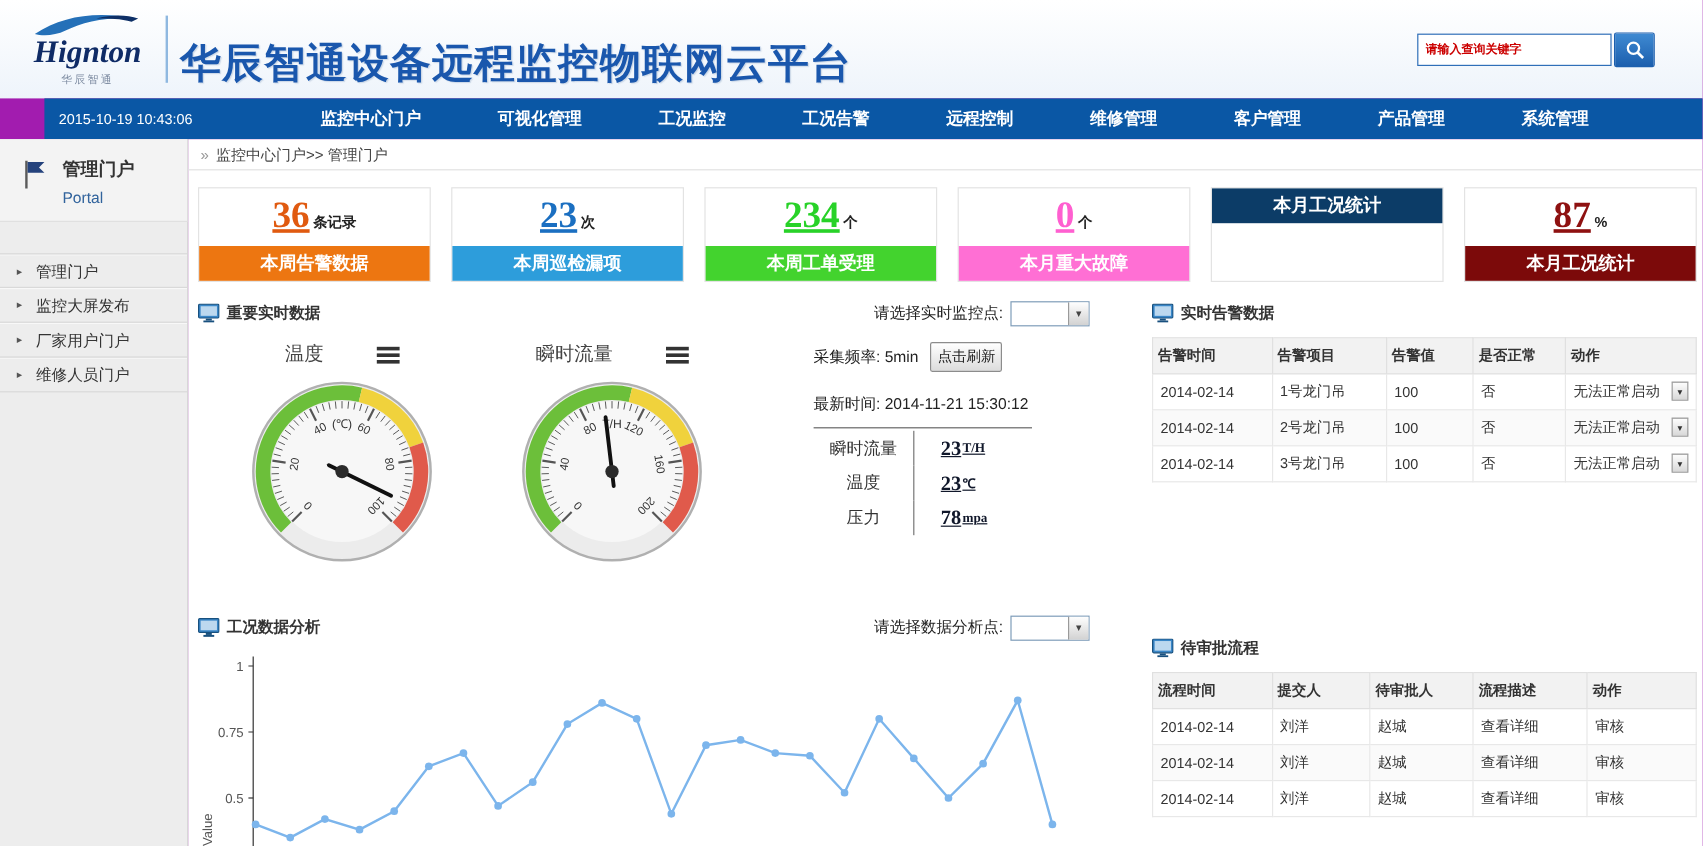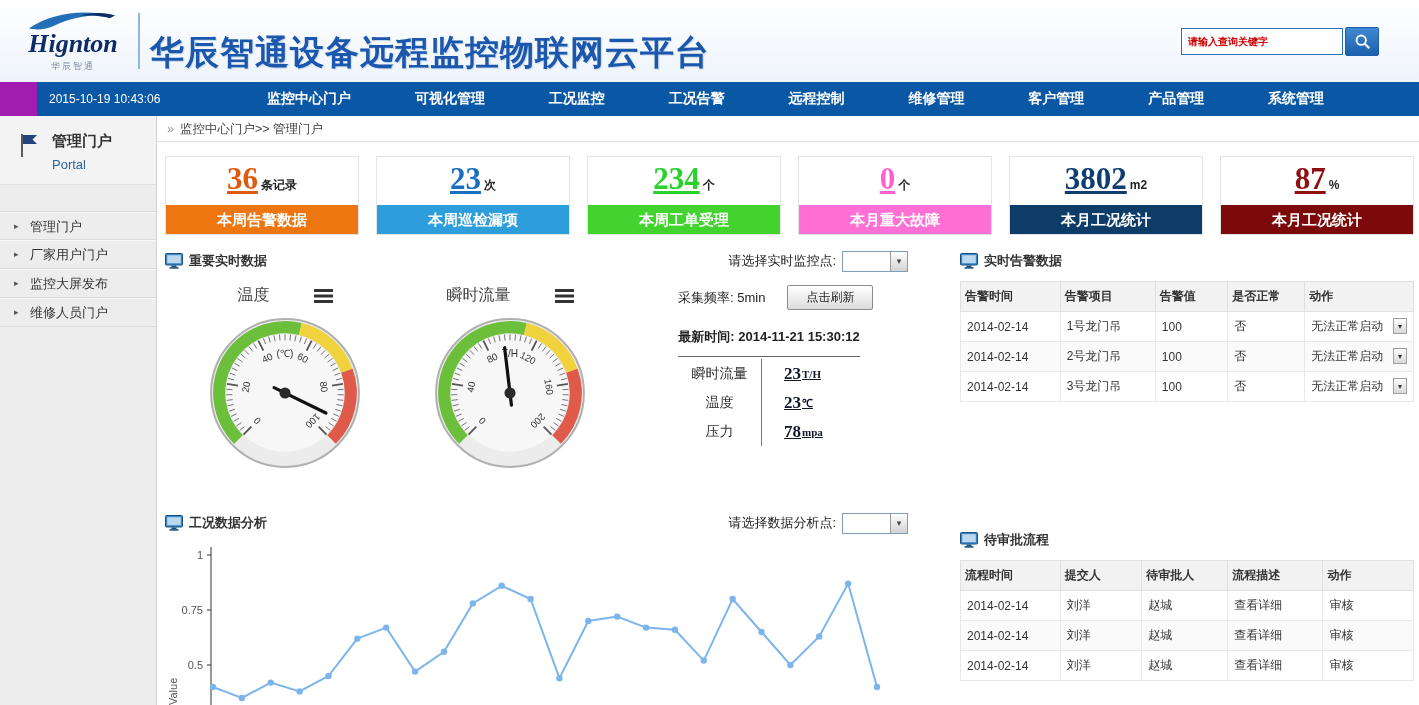--- a/index.html
+++ b/index.html
@@ -80,24 +80,24 @@
   .gauge-block{width:220px;text-align:center;}
   .gauge-head{display:flex;justify-content:center;align-items:center;gap:44px;
               margin-top:6px;font-size:16px;color:#444;}
   .burger{width:19px;height:14px;display:inline-block;position:relative;cursor:pointer;
           border-top:3px solid #333;border-bottom:3px solid #333;}
   .burger i{position:absolute;left:0;right:0;top:50%;transform:translateY(-50%);
             border-top:3px solid #333;height:0;display:block;}
   .gauge{width:152px;height:162px;margin-top:6px;}
   .rt-right{flex:1;padding:6px 8px 0 58px;}
   .freq-row{display:flex;align-items:center;gap:10px;font-size:13px;color:#222;}
-  .refresh-btn{padding:3px 18px;font-size:12px;color:#222;border:1px solid #8c8c8c;border-radius:2px;
-               background:linear-gradient(#ffffff,#dcdcdc);cursor:pointer;box-shadow:inset 0 1px #fff;margin-left:12px;}
-  .latest{margin-top:18px;font-size:13px;font-weight:bold;color:#222;
-          padding-bottom:10px;border-bottom:1px solid #666;width:182px;text-align:center;}
+  .refresh-btn{padding:3px 5px;font-size:12px;color:#222;border:1px solid #8c8c8c;border-radius:2px;
+               background:linear-gradient(#ffffff,#dcdcdc);cursor:pointer;box-shadow:inset 0 1px #fff;}
+  .latest{margin-top:18px;font-size:13px;font-weight:normal;color:#222;
+          padding-bottom:10px;border-bottom:1px solid #666;width:182px;}
   .readings{margin-top:2px;}
   .reading-row{display:flex;align-items:stretch;height:29px;}
   .r-label{width:84px;font-size:14px;color:#333;border-right:1px solid #777;
            display:flex;align-items:center;justify-content:center;}
   .r-value{padding-left:22px;display:flex;align-items:center;
            font-family:"Liberation Serif",serif;font-weight:bold;font-size:17px;color:#10172a;
            text-decoration:underline;cursor:pointer;}
   .r-value i{font-style:normal;font-size:11px;margin-left:1px;}
 
   
@@ -167,22 +167,22 @@
           <line x1="4" y1="2" x2="4" y2="25" stroke="#5a5a5a" stroke-width="2"></line>
           <path d="M5 3 h14 l-4.5 4.5 4.5 4.5 H5 Z" fill="#24427c"></path>
         </svg>
         <div>
           <div class="portal-title">管理门户</div>
           <div class="portal-sub">Portal</div>
         </div>
       </div>
       <ul class="side-menu">
           <li>管理门户</li>
+          <li>监控大屏发布</li>
           <li>厂家用户门户</li>
-          <li>监控大屏发布</li>
           <li>维修人员门户</li>
         </ul>
     </aside>
 
     <main class="main">
 
       <div class="breadcrumb">
         <span class="bc-icon">»</span><span>监控中心门户&gt;&gt; 管理门户</span>
       </div>
 
@@ -209,24 +209,20 @@
             <div class="stat-bar" style="background:#43d32e">本周工单受理</div>
           </div>
           <div class="stat-card">
             <div class="stat-top">
               <span class="stat-value" style="color:#ff5fd0">0</span>
               <span class="stat-unit">个</span>
             </div>
             <div class="stat-bar" style="background:#ff6fd4">本月重大故障</div>
           </div>
           <div class="stat-card">
-            <div class="stat-top">
-              <span class="stat-value" style="color:#0e3e70">3802</span>
-              <span class="stat-unit">m2</span>
-            </div>
             <div class="stat-bar" style="background:#0c3c67">本月工况统计</div>
           </div>
           <div class="stat-card">
             <div class="stat-top">
               <span class="stat-value" style="color:#8e1111">87</span>
               <span class="stat-unit">%</span>
             </div>
             <div class="stat-bar" style="background:#7c0a0a">本月工况统计</div>
           </div>
         </div>

